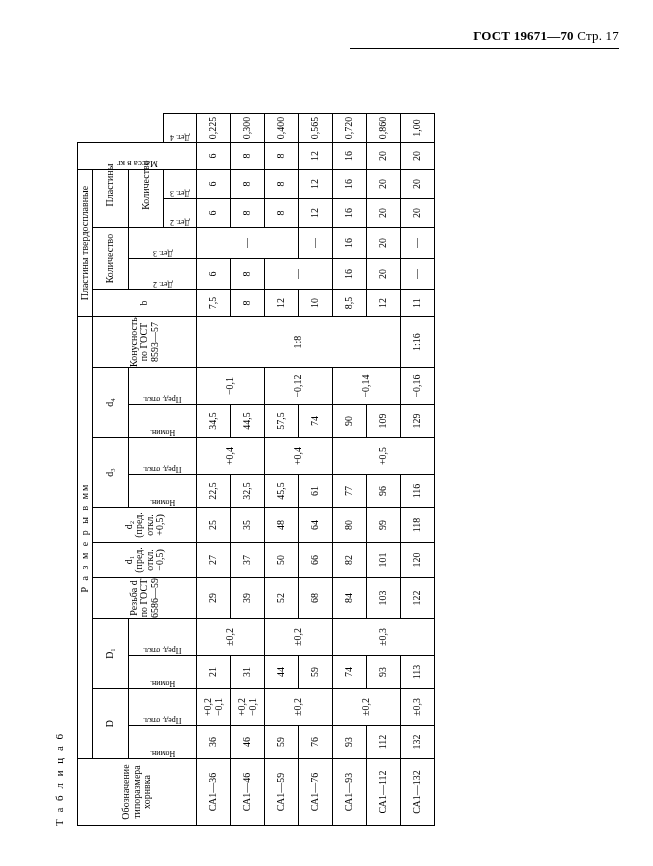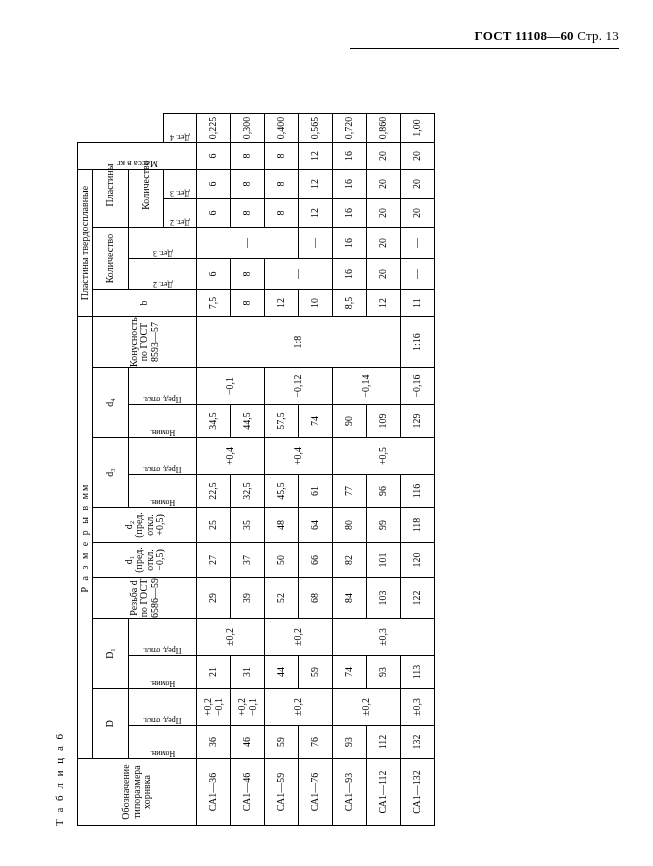--- a/index.html
+++ b/index.html
@@ -117,22 +117,22 @@
   .bold {
     font-weight: bold;
   }
   .tall { height: 34px; }
   .hdrtall { height: 118px; }
 </style>
 </head>
 <body>
 
 <div id="page-header">
-  <span>ГОСТ 11108—60</span>
-  <span class="pg">Стр. 13</span>
+  <span>ГОСТ 19671—70</span>
+  <span class="pg">Стр. 17</span>
 </div>
 <div id="header-rule"></div>
 
 <div id="rot-wrap">
   <div id="rot-inner">
 
     <div id="tbl-caption">Т а б л и ц а 6</div>
 
     <table class="main">
       <thead>

